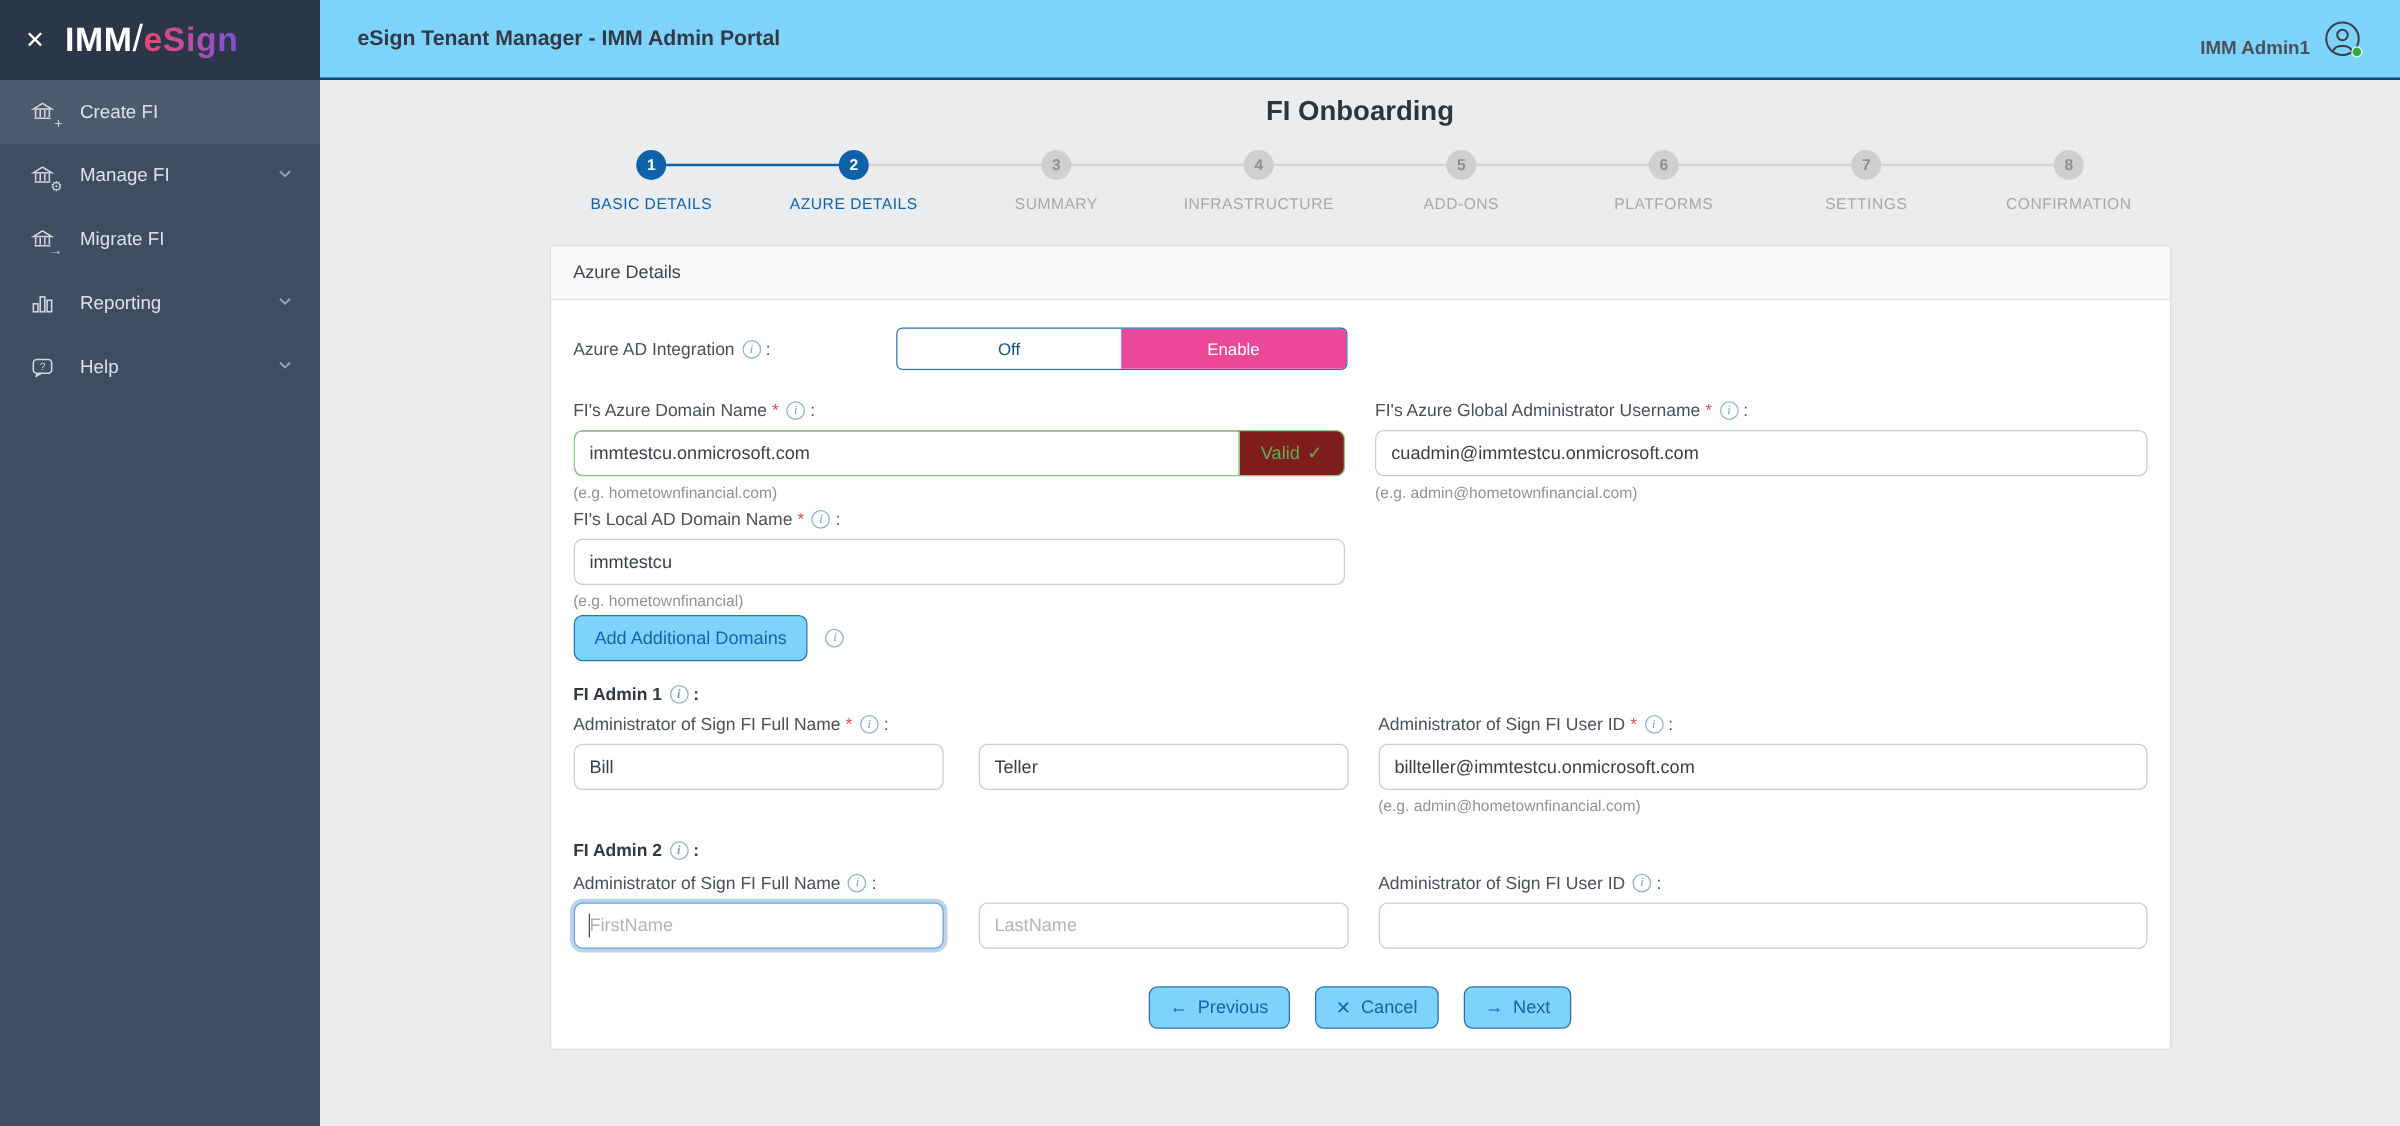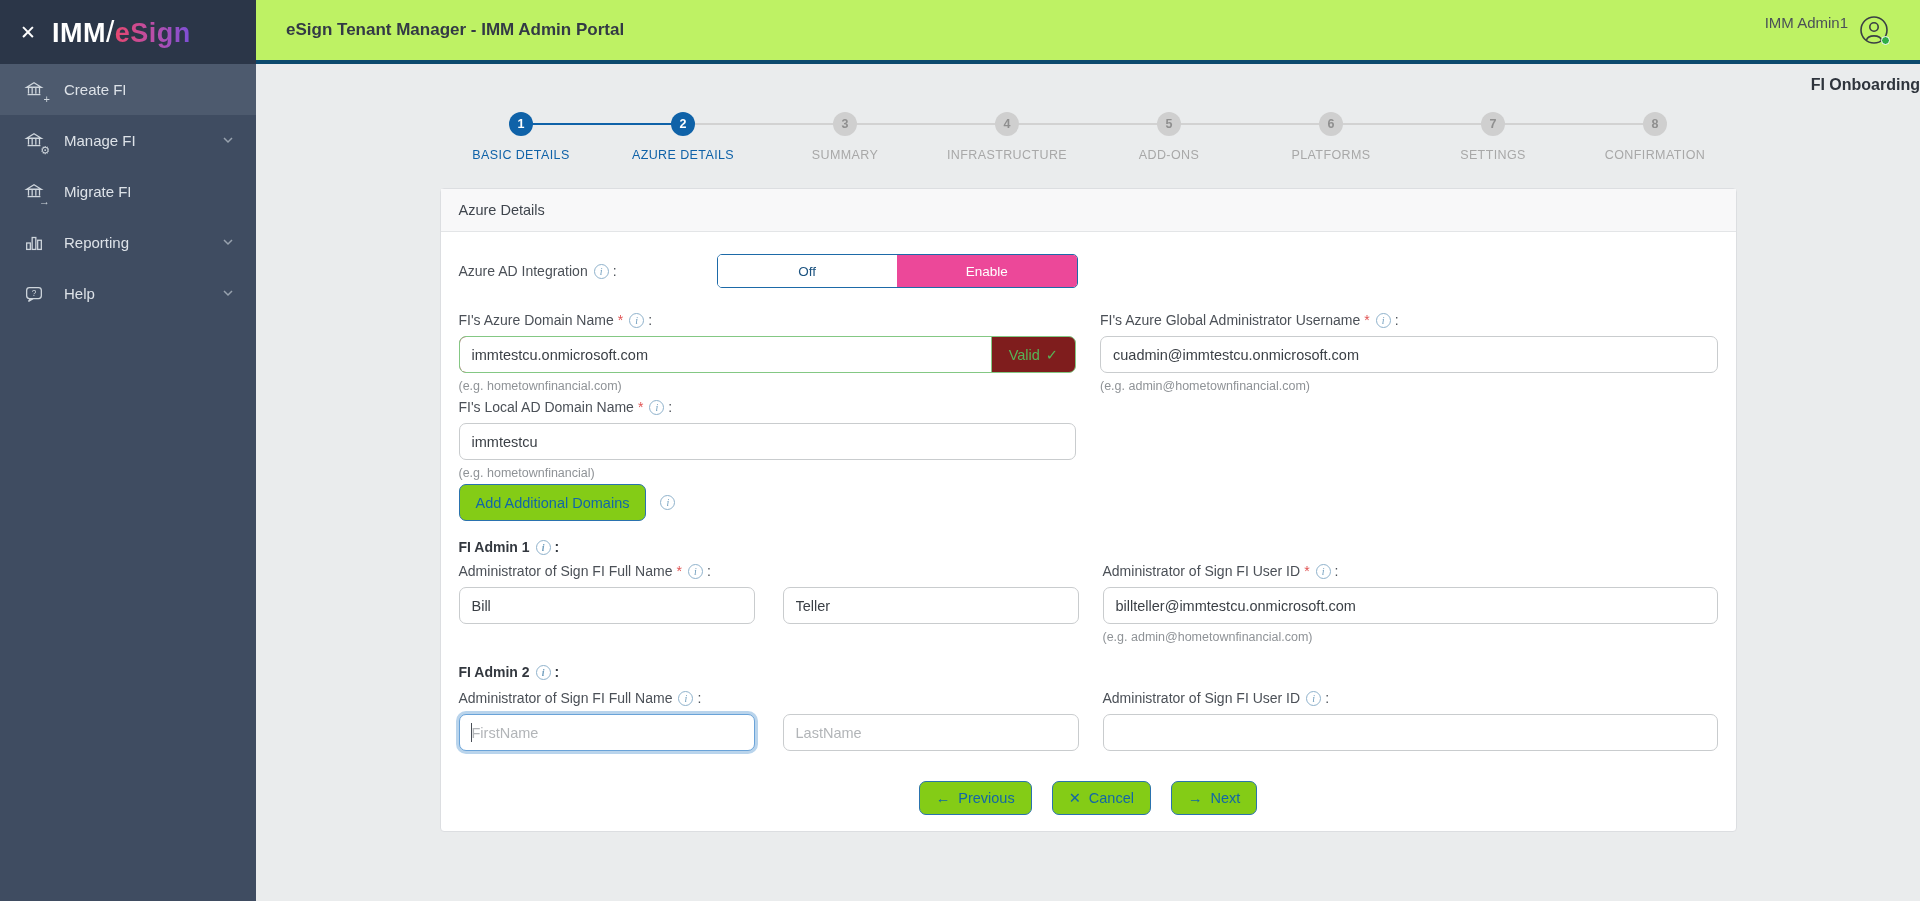--- a/index.html
+++ b/index.html
@@ -20,30 +20,30 @@
   .nav-item { height:51px; display:flex; align-items:center; padding:0 22px; gap:18px; font-size:15px; color:#dde2e8; cursor:pointer; position:relative; }
   .nav-item.active { background:#4d5a6e; }
   .nav-icon { width:24px; height:24px; display:flex; align-items:center; justify-content:center; position:relative; color:#cfd6dd; }
   .nav-icon svg { width:22px; height:22px; }
   .mini-glyph { position:absolute; right:-4px; bottom:-3px; font-size:11px; color:#cfd6dd; background:transparent; line-height:1; }
   .chev { margin-left:auto; color:#98a2ae; }
   .chev svg { width:12px; height:12px; }
 
   
   .main { flex:1; display:flex; flex-direction:column; }
-  .topbar { height:64px; background:#bef264; border-bottom:4px solid #0c4a6e; display:flex; align-items:center; padding:0 30px; flex-shrink:0; }
+  .topbar { height:64px; background:#7dd3fc; border-bottom:2px solid #0c4a6e; display:flex; align-items:center; padding:0 30px; flex-shrink:0; }
   .topbar-title { font-size:17px; font-weight:700; color:#333a45; }
-  .user-area { margin-left:auto; display:flex; align-items:flex-start; gap:10px; cursor:pointer; }
+  .user-area { margin-left:auto; display:flex; align-items:flex-end; gap:10px; cursor:pointer;font-weight:bold; }
   .user-name { font-size:15px; color:#4a5057; }
   .avatar { width:32px; height:32px; position:relative; }
   .avatar svg { width:32px; height:32px; }
   .presence-dot { position:absolute; right:0; bottom:1px; width:9px; height:9px; background:#2fae46; border:1.5px solid #ffffff; border-radius:50%; }
 
   .content { flex:1; overflow:hidden; }
-  .page-title { text-align:right; font-size:16px; font-weight:700; color:#2e343c; margin-top:12px; }
+  .page-title { text-align:center; font-size:22px; font-weight:700; color:#2e343c; margin-top:12px; }
 
   
   .stepper { width:1296px; margin:18px auto 0; display:flex; }
   .step { width:162px; text-align:center; position:relative; }
   .step:not(:first-child)::before { content:''; position:absolute; top:11px; right:50%; width:100%; height:2px; background:#d2d2d2; z-index:0; }
   .step.conn-blue:not(:first-child)::before { background:#0f62a8; }
   .step-circle { position:relative; z-index:1; width:24px; height:24px; border-radius:50%; margin:0 auto; display:flex; align-items:center; justify-content:center; font-size:12.5px; font-weight:700; background:#cfcfcf; color:#8f8f8f; cursor:pointer; }
   .step.done .step-circle, .step.active .step-circle { background:#0f62a8; color:#ffffff; }
   .step-label { margin-top:12px; font-size:12.5px; letter-spacing:.4px; color:#a8a8a8; font-weight:400; }
   .step.done .step-label, .step.active .step-label { color:#0f62a8; }
@@ -70,21 +70,21 @@
   .toggle-row .field-label { margin-bottom:0; width:258px; }
   .seg-toggle { display:flex; width:361px; height:34px; border:1px solid #1d6aa8; border-radius:5px; overflow:hidden; }
   .seg { flex:1; display:flex; align-items:center; justify-content:center; font-size:13.5px; cursor:pointer; background:#ffffff; color:#1c5380; border:none; font-family:inherit; }
   .seg.selected { background:#ec4899; color:#ffffff; }
 
   
   .valid-group { display:flex; height:37px; border:1px solid #84c884; border-radius:7px; overflow:hidden; background:#7f1d1d; }
   .valid-group input { flex:1; border:none; height:100%; padding:0 12px; font-size:14.5px; color:#3a3f45; outline:none; font-family:inherit; }
   .valid-badge { display:flex; align-items:center; gap:6px; padding:0 17px; border-left:1px solid #84c884; color:#57b457; font-size:14.5px; }
 
-  .btn-outline { height:37px; padding:0 16px; background:#84cc16; border:1px solid #2a72ae; border-radius:7px; color:#1266a7; font-size:14.5px; font-family:inherit; cursor:pointer; display:inline-flex; align-items:center; gap:8px; }
+  .btn-outline { height:37px; padding:0 16px; background:#7dd3fc; border:1px solid #2a72ae; border-radius:7px; color:#1266a7; font-size:14.5px; font-family:inherit; cursor:pointer; display:inline-flex; align-items:center; gap:8px; }
   .add-domains-row { display:flex; align-items:center; gap:12px; margin:4px 0 18px; }
 
   .name-pair { display:flex; gap:28px; }
   .name-pair .half { width:298px; }
 
   .focus-wrap { position:relative; }
   input.focused { border-color:#6aa3d8; box-shadow:0 0 0 3px #b9d4ec; }
   .caret { position:absolute; left:12px; top:9px; width:1px; height:19px; background:#4a4f57; }
 
   .actions { display:flex; justify-content:center; gap:20px; margin-top:30px; }

